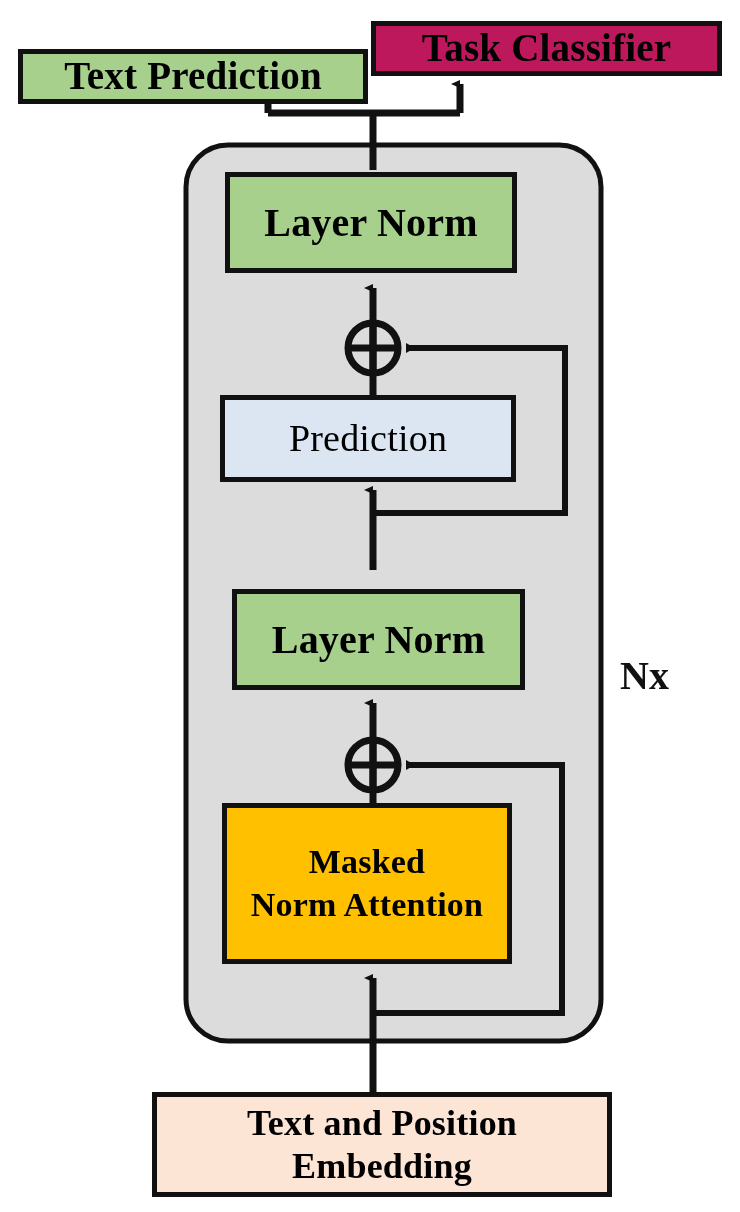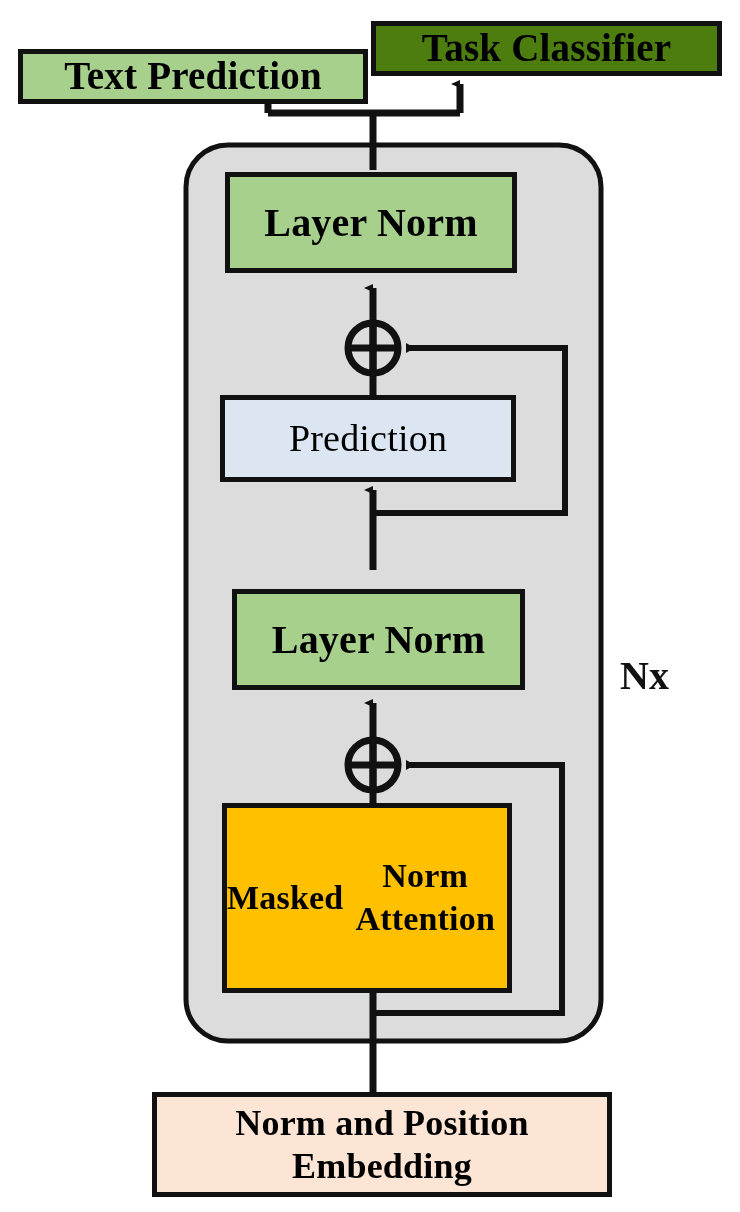--- a/index.html
+++ b/index.html
@@ -61,23 +61,23 @@
   #node-feedforward {
     left: 220px; top: 395px; width: 296px; height: 87px;
     font-size: 38px;
     font-weight: normal;
   }
   #node-layer-norm-bottom {
     left: 232px; top: 589px; width: 293px; height: 101px;
     font-size: 40px;
   }
   #node-attention {
-    left: 222px; top: 803px; width: 290px; height: 190px;
+    left: 222px; top: 803px; width: 290px; height: 161px;
     font-size: 34px;
-    flex-direction: row;
+    flex-direction: column;
     line-height: 1.26;
   }
   #node-embedding {
     left: 152px; top: 1092px; width: 460px; height: 105px;
     font-size: 36px;
     flex-direction: column;
     line-height: 1.18;
   }
   #label-nx {
     left: 620px; top: 652px;
@@ -126,21 +126,21 @@
 
     <path d="M373,1013 L562,1013 L562,765 L406,765" stroke="#111111" stroke-width="6" fill="none" marker-end="url(#arrowLeftHead)"></path>
 
     <path d="M373,1092 L373,978" stroke="#111111" stroke-width="7" fill="none" marker-end="url(#arrowUp)"></path>
   </svg>
 
   <div class="node-box" id="node-text-prediction" style="background:#a8d08d;margin-top:28px;">
     <span>Text Prediction</span>
   </div>
 
-  <div class="node-box" id="node-task-classifier" style="background:#4d7c0f;">
+  <div class="node-box" id="node-task-classifier" style="background:#be185d;">
     <span>Task Classifier</span>
   </div>
 
   <div class="node-box" id="node-layer-norm-top" style="background:#a8d08d;">
     <span>Layer Norm</span>
   </div>
 
   <div class="node-box" id="node-feedforward" style="background:#dce6f2;">
     <span>Prediction</span>
   </div>
@@ -148,19 +148,19 @@
   <div class="node-box" id="node-layer-norm-bottom" style="background:#a8d08d;">
     <span>Layer Norm</span>
   </div>
 
   <div class="node-box" id="node-attention" style="background:#ffc000;">
     <span class="attn-line">Masked</span>
     <span class="attn-line">Norm Attention</span>
   </div>
 
   <div class="node-box" id="node-embedding" style="background:#fce5d5;">
-    <span class="emb-line">Norm and Position</span>
+    <span class="emb-line">Text and Position</span>
     <span class="emb-line">Embedding</span>
   </div>
 
   <div class="label-free" id="label-nx">Nx</div>
 
 </div>
 
 </body></html>

